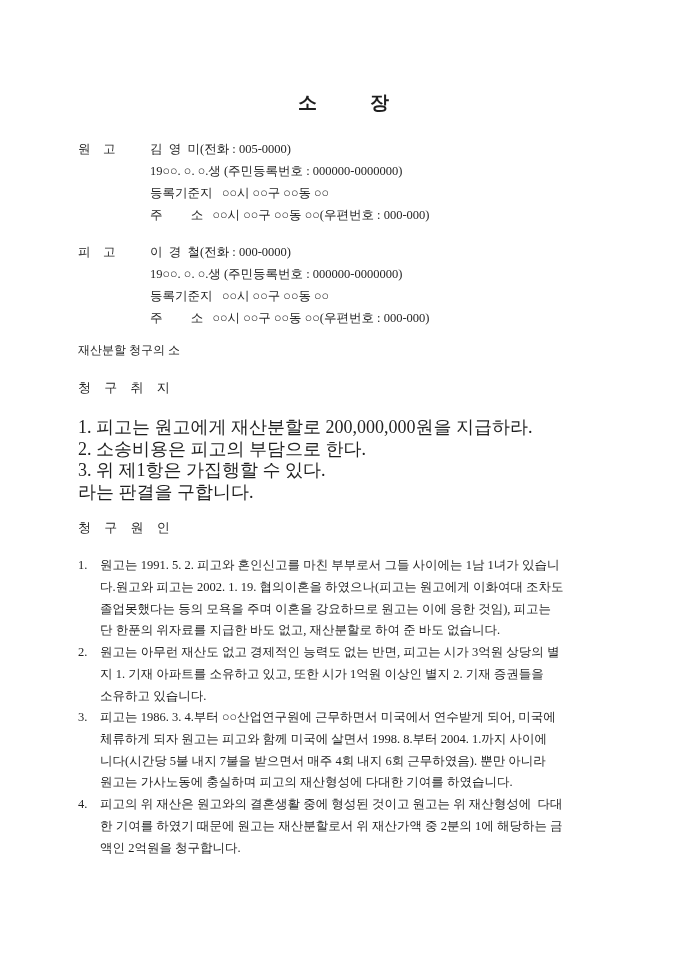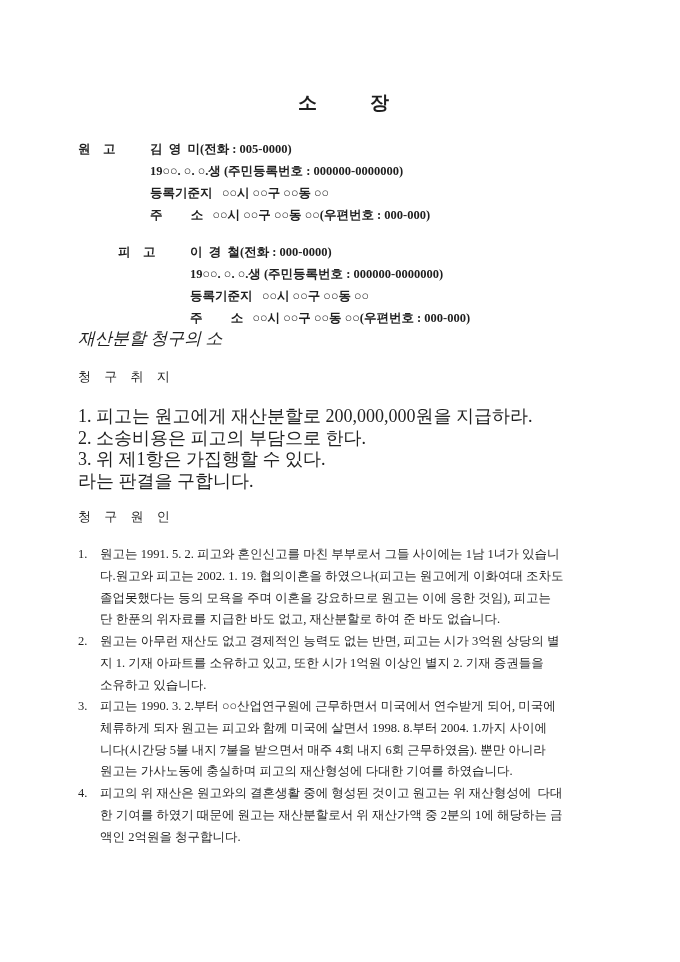--- a/index.html
+++ b/index.html
@@ -23,26 +23,26 @@
     display: flex;
     justify-content: center;
     gap: 52px;
     font-size: 19px;
     font-weight: 700;
     line-height: 22px;
     letter-spacing: 1px;
   }
   .party { font-size: 12.5px; line-height: 22px; }
   .party.plaintiff { margin-top: 24px; }
-  .party.defendant { margin-top: 15px; margin-left: 40px; }
+  .party.defendant { margin-top: 15px; }
   .party-row { display: flex; }
   .role { display: inline-block; width: 72px; flex: none; }
   .party-detail { margin-left: 72px; }
-  .pre { white-space: pre; font-weight: bold; }
-  .case-name { margin-top: 1px; font-size: 17px; line-height: 18px; font-style: italic; }
+  .pre { white-space: pre; }
+  .case-name { margin-top: 12px; font-size: 12px; line-height: 18px; }
   .section-heading {
     text-align: left;
     font-size: 13px;
     line-height: 20px;
     word-spacing: 8px;
     letter-spacing: 1px;
   }
   .section-heading.purpose-h { margin-top: 19px; }
   .section-heading.cause-h   { margin-top: 15px; }
   .purpose-list { margin-top: 19px; font-size: 18px; line-height: 21.6px; }
@@ -112,21 +112,21 @@
       <span class="cause-lines">
         <div class="cause-line">원고는 아무런 재산도 없고 경제적인 능력도 없는 반면, 피고는 시가 3억원 상당의 별</div>
         <div class="cause-line">지 1. 기재 아파트를 소유하고 있고, 또한 시가 1억원 이상인 별지 2. 기재 증권들을</div>
         <div class="cause-line">소유하고 있습니다.</div>
       </span>
     </div>
 
     <div class="cause-item">
       <span class="cause-num">3.</span>
       <span class="cause-lines">
-        <div class="cause-line">피고는 1990. 3. 2.부터 ○○산업연구원에 근무하면서 미국에서 연수받게 되어, 미국에</div>
+        <div class="cause-line">피고는 1986. 3. 4.부터 ○○산업연구원에 근무하면서 미국에서 연수받게 되어, 미국에</div>
         <div class="cause-line">체류하게 되자 원고는 피고와 함께 미국에 살면서 1998. 8.부터 2004. 1.까지 사이에</div>
         <div class="cause-line">니다(시간당 5불 내지 7불을 받으면서 매주 4회 내지 6회 근무하였음). 뿐만 아니라</div>
         <div class="cause-line">원고는 가사노동에 충실하며 피고의 재산형성에 다대한 기여를 하였습니다.</div>
       </span>
     </div>
 
     <div class="cause-item">
       <span class="cause-num">4.</span>
       <span class="cause-lines">
         <div class="cause-line">피고의 위 재산은 원고와의 결혼생활 중에 형성된 것이고 원고는 위 재산형성에  다대</div>

